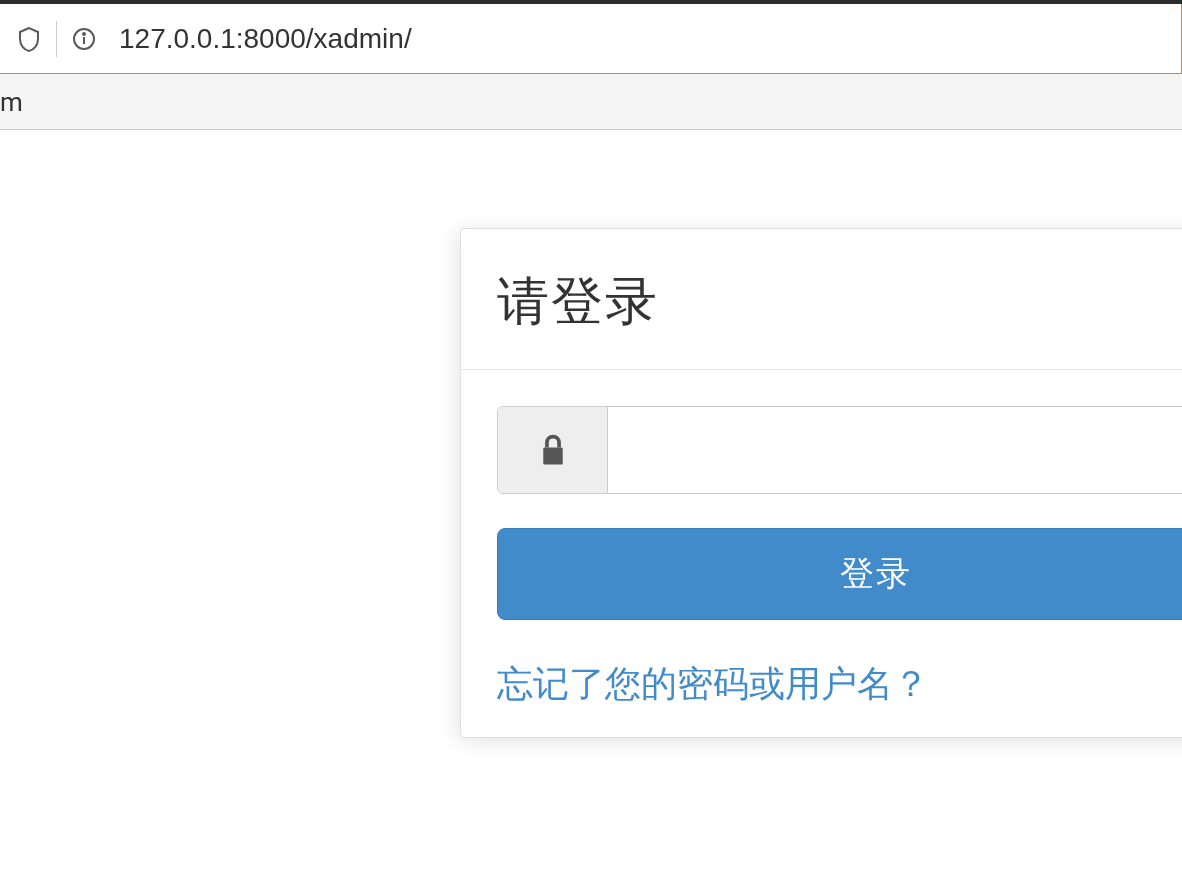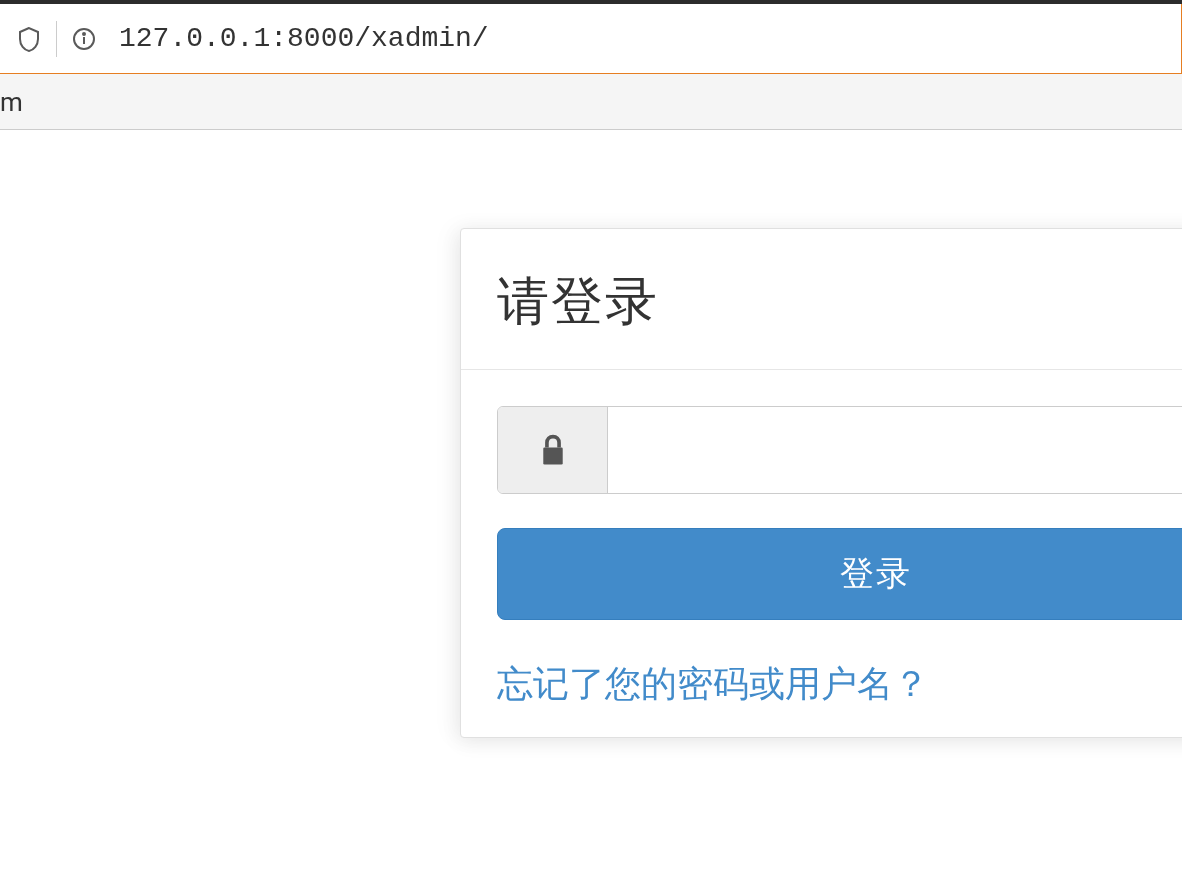--- a/index.html
+++ b/index.html
@@ -64,21 +64,21 @@
     
     .info-icon-wrapper svg {
       width: 24px;
       height: 24px;
     }
     
     .url-text {
       font-size: 28px;
       color: #333333;
       margin-left: 14px;
-      font-family: Liberation Mono, monospace;
+      font-family: Liberation Sans, sans-serif;
     }
     
     .bookmark-bar {
       height: 56px;
       background: #f5f5f5;
       border-bottom: 1px solid #cccccc;
       display: flex;
       align-items: center;
       padding-left: 0;
     }

